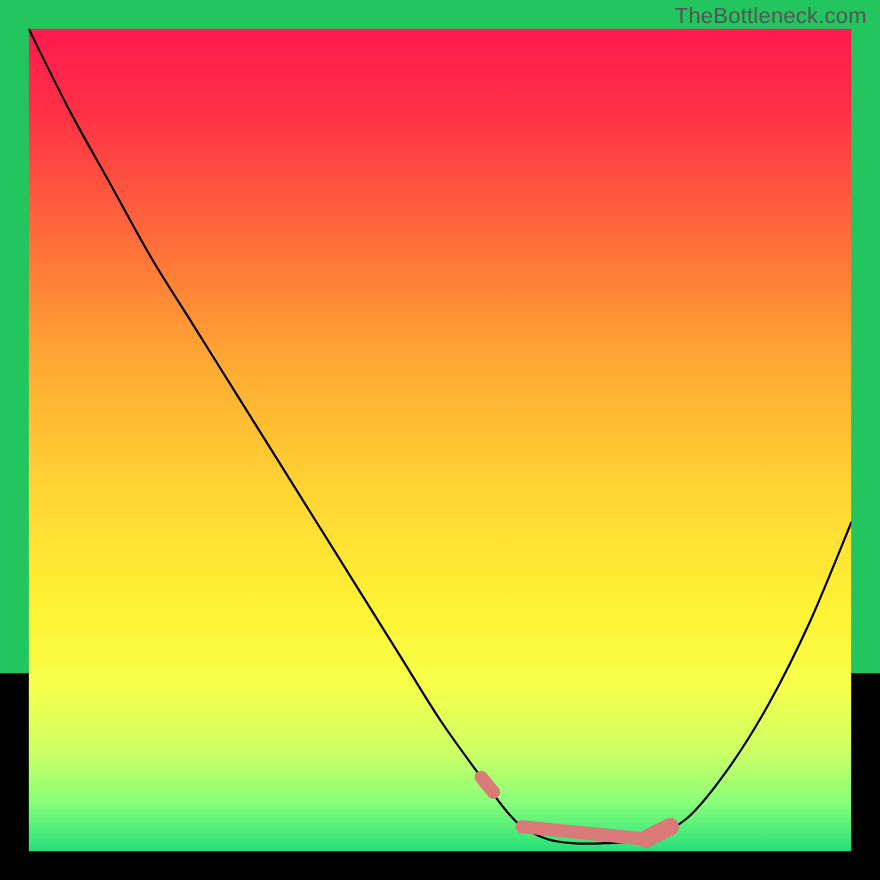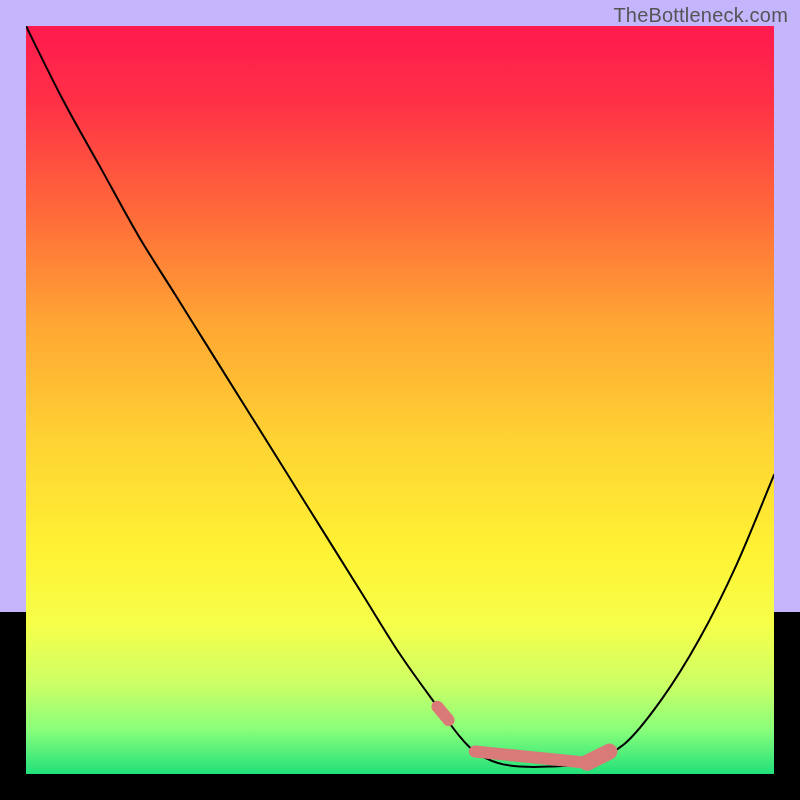--- a/index.html
+++ b/index.html
@@ -7,21 +7,21 @@
     padding: 0;
     width: 800px;
     height: 800px;
     background: #000;
     font-family: Arial, Helvetica, sans-serif;
   }
   .container {
     position: relative;
     width: 800px;
     height: 612px;
-    background: #c4b5fd;
+    background: #22c55e;
   }
   .watermark {
     position: absolute;
     top: 4px;
     right: 12px;
     color: #555;
     font-size: 20px;
     font-weight: 500;
     letter-spacing: 0.2px;
     z-index: 10;

